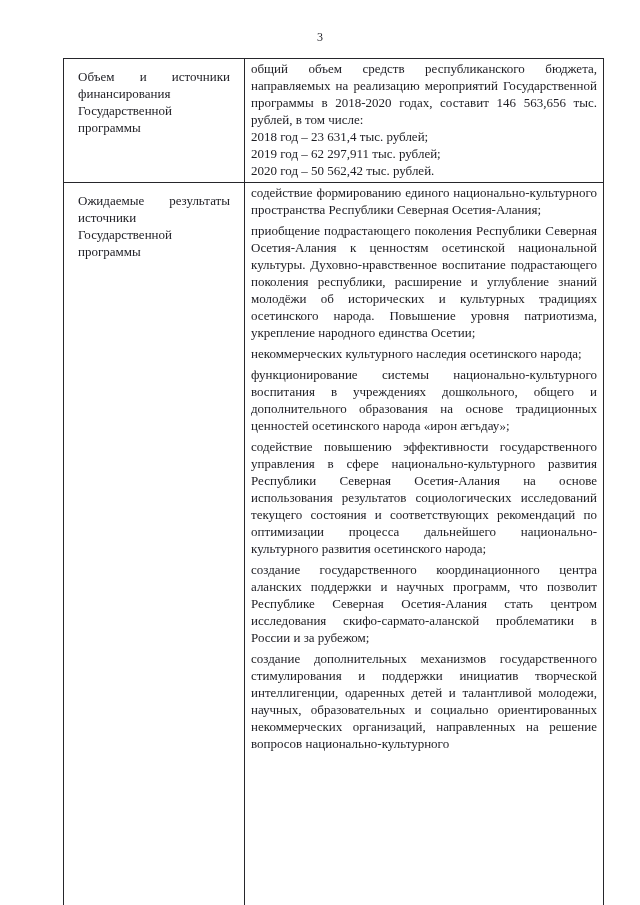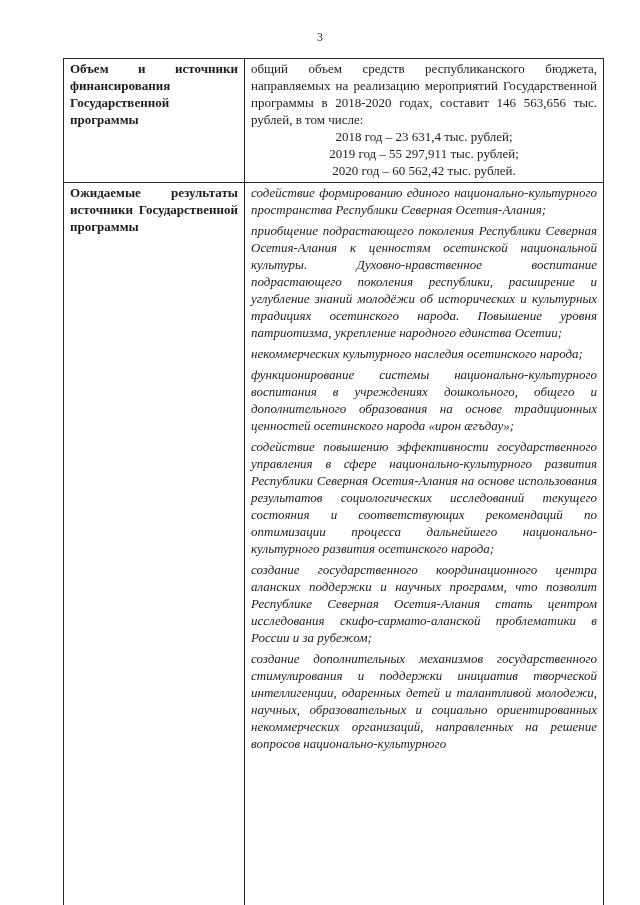--- a/index.html
+++ b/index.html
@@ -49,35 +49,33 @@
     text-align: justify;
   }
   td.col-right {
     width: 346px;
     text-align: justify;
   }
   td.row-tall {
     height: 760px; 
   }
   .hdr {
-    margin: 0;
-    font-weight: bold;
+    margin: 8px;
   }
   p {
     margin: 0;
   }
   p.just {
     text-align: justify;
   }
   p.line {
-    text-align: center;
+    text-align: left;
   }
   p.sp {
     margin-bottom: 4px;
-    font-style: italic;
   }
   p.sp:last-child {
     margin-bottom: 8px;
   }
 </style>
 </head>
 <body>
 
 <div class="page">
 
@@ -86,22 +84,22 @@
   <table class="doc-table">
     <tbody>
 
       <tr>
         <td class="col-left">
           <div class="hdr">Объем и источники финансирования Государственной программы</div>
         </td>
         <td class="col-right">
           <p class="just">общий объем средств республиканского бюджета, направляемых на реализацию мероприятий Государственной программы в 2018-2020 годах, составит 146 563,656 тыс. рублей, в том числе:</p>
           <p class="line">2018 год – 23 631,4 тыс. рублей;</p>
-          <p class="line">2019 год – 55 297,911 тыс. рублей;</p>
-          <p class="line">2020 год – 60 562,42 тыс. рублей.</p>
+          <p class="line">2019 год – 62 297,911 тыс. рублей;</p>
+          <p class="line">2020 год – 50 562,42 тыс. рублей.</p>
         </td>
       </tr>
 
       <tr>
         <td class="col-left row-tall">
           <div class="hdr">Ожидаемые результаты источники Государственной программы</div>
         </td>
         <td class="col-right row-tall">
           <p class="just sp">содействие формированию единого национально-культурного пространства Республики Северная Осетия-Алания;</p>
           <p class="just sp">приобщение подрастающего поколения Республики Северная Осетия-Алания к ценностям осетинской национальной культуры. Духовно-нравственное воспитание подрастающего поколения республики, расширение и углубление знаний молодёжи об исторических и культурных традициях осетинского народа. Повышение уровня патриотизма, укрепление народного единства Осетии;</p>

